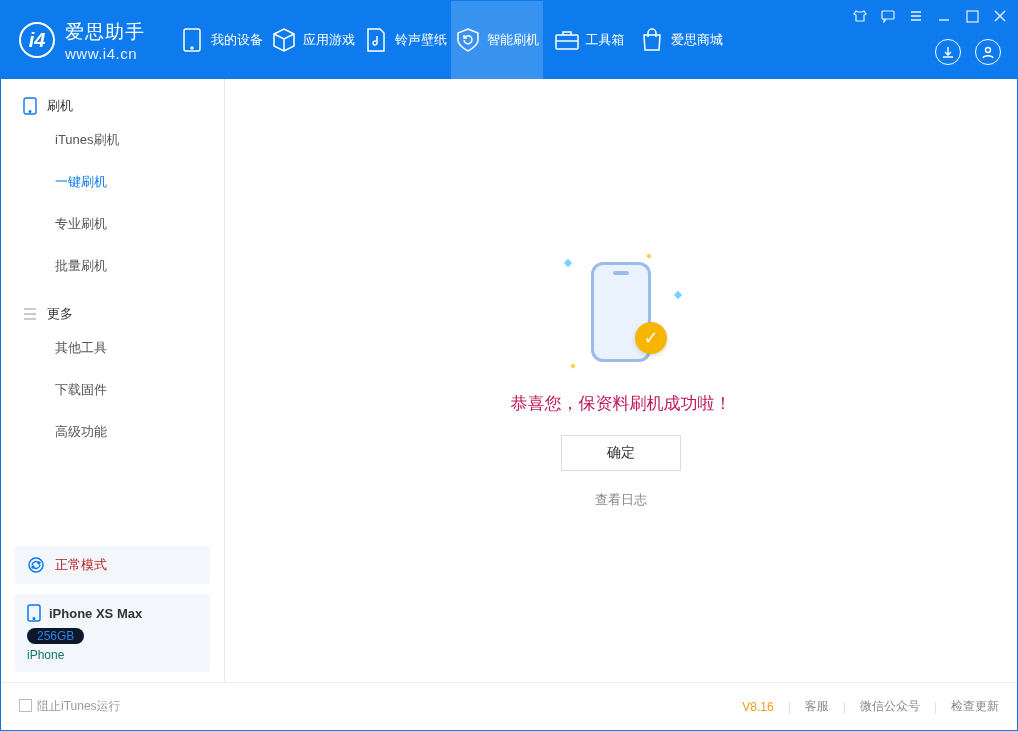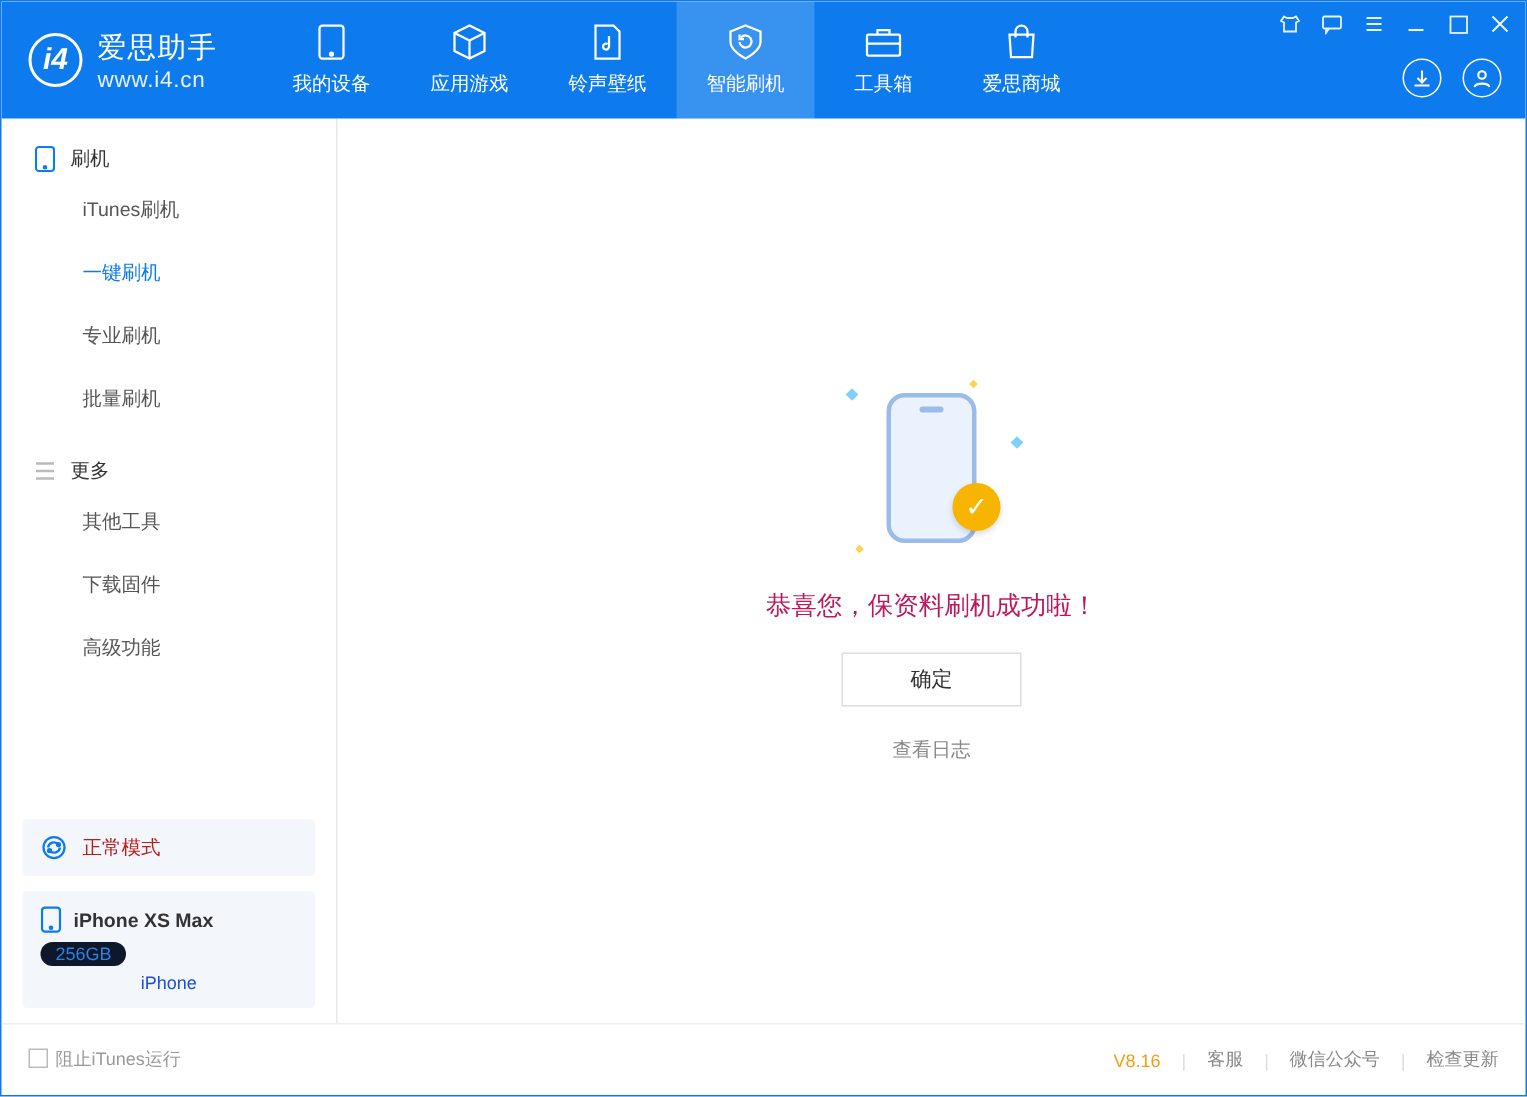--- a/index.html
+++ b/index.html
@@ -5,40 +5,40 @@
 * { margin: 0; padding: 0; box-sizing: border-box; font-family: "Microsoft YaHei", "PingFang SC", sans-serif; }
 body { background: #fff; width: 1018px; height: 731px; overflow: hidden; border: 1px solid #0d7bed; display: flex; flex-direction: column; }
 
 
 .header { height: 78px; background: linear-gradient(to bottom,#0d7bed,#0d7bed); color: #fff; display: flex; align-items: center; position: relative; }
 .logo { display: flex; align-items: center; padding: 0 18px; gap: 10px; }
 .logo-circle { width: 36px; height: 36px; border: 2px solid #fff; border-radius: 50%; display: flex; align-items: center; justify-content: center; font-weight: bold; font-style: italic; font-size: 20px; }
 .logo-text .title { font-size: 19px; font-weight: 500; letter-spacing: 1px; }
 .logo-text .url { font-size: 15px; opacity: .9; letter-spacing: .5px; }
 .tabs { display: flex; height: 100%; margin-left: 12px; }
-.tab { width: 92px; display: flex; flex-direction: column; align-items: center; justify-content: center; gap: 6px; font-size: 13px; cursor: pointer; position: relative; }
+.tab { width: 92px; display: flex; flex-direction: row; align-items: center; justify-content: center; gap: 6px; font-size: 13px; cursor: pointer; position: relative; }
 .tab.active { background: rgba(255,255,255,.18); }
 .tab-icon { width: 26px; height: 26px; display: flex; align-items: center; justify-content: center; }
 .winbtns { position: absolute; right: 8px; top: 6px; display: flex; gap: 10px; align-items: center; }
 .winbtn { width: 18px; height: 18px; display: flex; align-items: center; justify-content: center; cursor: pointer; opacity: .9; }
 .userbtns { position: absolute; right: 16px; bottom: 14px; display: flex; gap: 14px; }
 .userbtn { width: 26px; height: 26px; border: 1.5px solid #fff; border-radius: 50%; display: flex; align-items: center; justify-content: center; cursor: pointer; }
 
 
 .body { flex: 1; display: flex; min-height: 0; }
 .sidebar { width: 224px; border-right: 1px solid #e8e8e8; display: flex; flex-direction: column; font-size: 13px; color: #333; }
 .side-group { padding: 18px 0 4px 22px; display: flex; align-items: center; gap: 10px; color: #333; font-weight: 500; }
 .side-item { padding: 12px 0 12px 54px; cursor: pointer; color: #555; }
 .side-item.active { color: #0d7bed; }
 .side-spacer { flex: 1; }
 .mode-box { margin: 10px 14px; background: #f3f6fb; border-radius: 3px; padding: 10px 12px; display: flex; align-items: center; gap: 10px; color: #b91c1c; }
 .device-box { margin: 0 14px 10px 14px; background: #f3f6fb; border-radius: 3px; padding: 10px 12px; }
 .device-box .dname { font-weight: 600; color: #333; display: flex; align-items: center; gap: 8px; margin-bottom: 6px; }
 .pill { display: inline-block; background: #0f172a; color: #2a82e4; border-radius: 10px; padding: 1px 10px; font-size: 12px; margin-bottom: 4px; }
-.device-box .dtype { color: #1d4ed8; font-size: 12px; text-align: center; }
+.device-box .dtype { color: #0f766e; font-size: 12px; }
 .checks { border: 2px solid #e11; margin: 0 8px 6px 8px; padding: 10px 8px; display: flex; gap: 18px; color: #999; font-size: 13px; align-items: center; }
 .cb { width: 13px; height: 13px; border: 1px solid #bbb; display: inline-block; margin-right: 5px; vertical-align: -2px; }
 
 
 .main { flex: 1; display: flex; flex-direction: column; align-items: center; justify-content: center; gap: 20px; }
 .phone-illust { position: relative; width: 120px; height: 120px; display: flex; align-items: center; justify-content: center; }
 .phone-frame { width: 60px; height: 100px; border: 3px solid #9bbce8; border-radius: 12px; background: #eaf2fd; position: relative; }
 .phone-frame::before { content:""; position:absolute; top:6px; left:50%; transform:translateX(-50%); width:16px; height:4px; border-radius:3px; background:#9bbce8; }
 .badge { position: absolute; right: 14px; bottom: 18px; width: 32px; height: 32px; background: #f8b500; border-radius: 50%; display:flex; align-items:center; justify-content:center; color:#fff; font-size:18px; box-shadow:0 2px 4px rgba(0,0,0,.15); }
 .spark { position:absolute; width:6px; height:6px; background:#7fd0ff; transform:rotate(45deg); }

